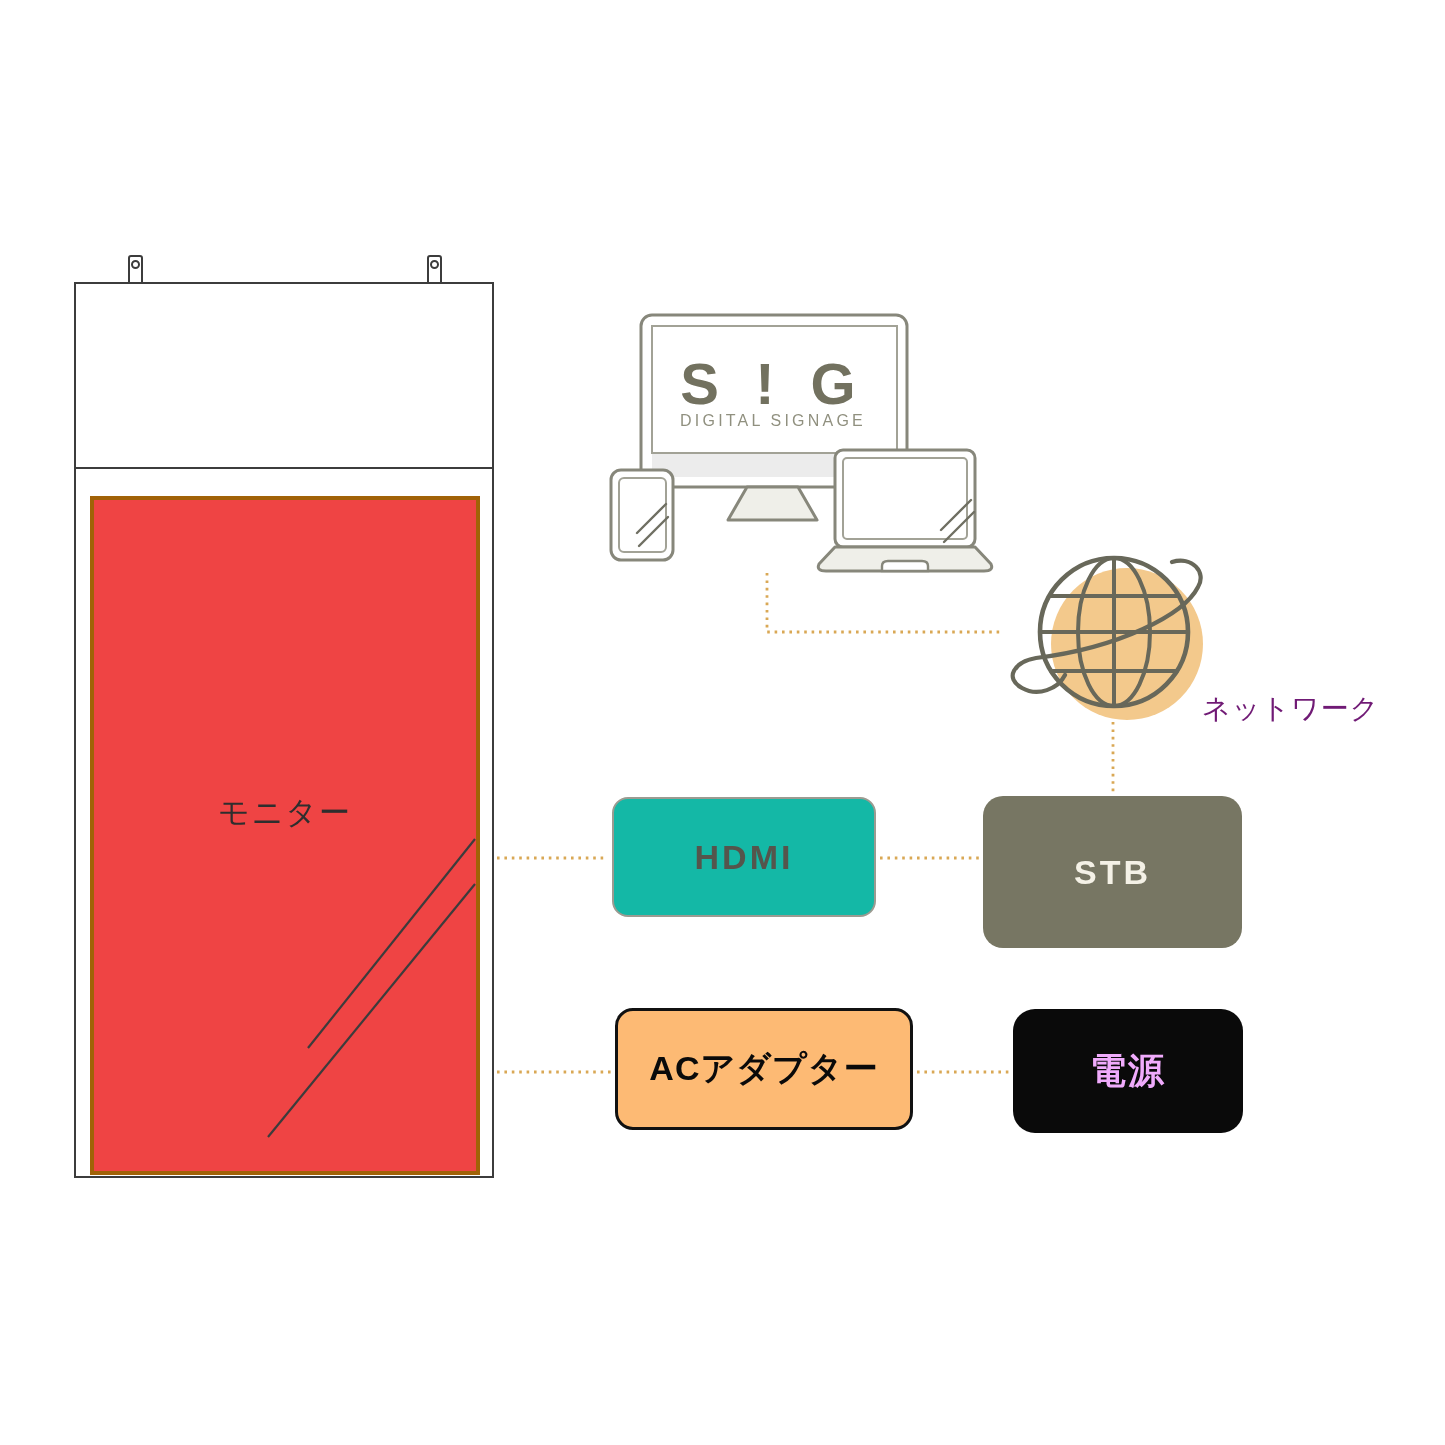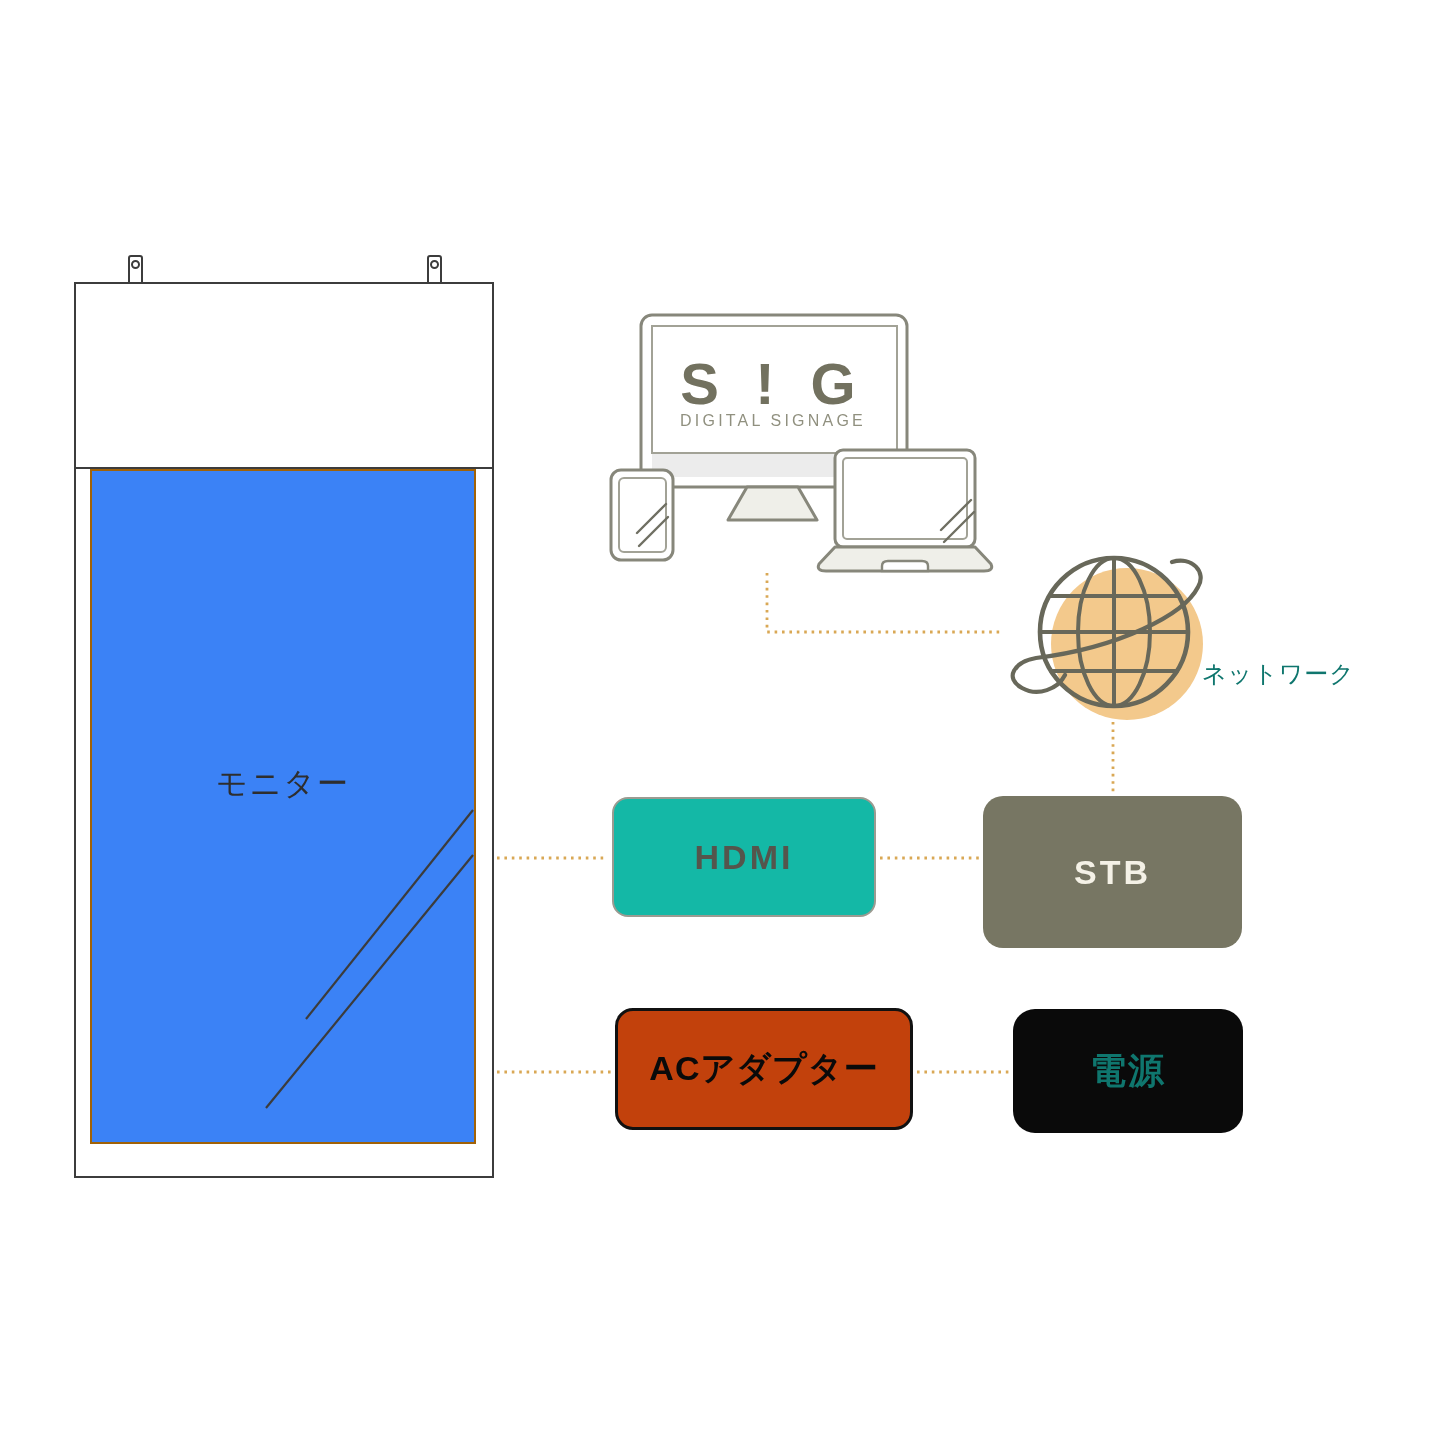--- a/index.html
+++ b/index.html
@@ -20,22 +20,22 @@
   }
   .monitor-outer{
     position:absolute;left:74px;top:282px;width:416px;height:892px;
     border:2px solid #3c3c3c;background:#fff;
   }
   .monitor-divider{
     position:absolute;left:0;top:183px;width:100%;height:0;
     border-top:2px solid #3c3c3c;
   }
   .monitor-screen{
-    position:absolute;left:14px;top:185px;width:382px;height:671px;
-    border:2px solid #a16207;background:#3b82f6;
+    position:absolute;left:14px;top:212px;width:382px;height:671px;
+    border:4px solid #a16207;background:#ef4444;
   }
   .monitor-label{
     position:absolute;left:0;top:292px;width:100%;text-align:center;
     font-size:31px;color:#2e2e2e;letter-spacing:2px;
   }
   .screen-gloss{position:absolute;left:0;top:0;width:100%;height:100%;}
   
   .node{
     position:absolute;display:flex;align-items:center;justify-content:center;
     box-sizing:border-box;
@@ -43,31 +43,31 @@
   .node-hdmi{
     left:612px;top:797px;width:264px;height:120px;background:#14b8a6;
     border:2px solid #9b9b91;border-radius:16px;
     font-size:34px;color:#55554c;letter-spacing:3px;font-weight:600;
   }
   .node-stb{
     left:983px;top:796px;width:259px;height:152px;background:#777663;
     border-radius:20px;font-size:34px;color:#f4f1e6;letter-spacing:3px;font-weight:600;
   }
   .node-ac{
-    left:615px;top:1008px;width:298px;height:122px;background:#c2410c;
+    left:615px;top:1008px;width:298px;height:122px;background:#fdba74;
     border:3px solid #111;border-radius:18px;
     font-size:34px;color:#0a0a0a;font-weight:bold;letter-spacing:1px;
   }
   .node-power{
     left:1013px;top:1009px;width:230px;height:124px;background:#0a0a0a;
-    border-radius:22px;font-size:36px;color:#0f766e;font-weight:bold;letter-spacing:2px;
+    border-radius:22px;font-size:36px;color:#f0abfc;font-weight:bold;letter-spacing:2px;
   }
   .network-label{
-    position:absolute;left:1202px;top:658px;width:230px;
-    font-size:24px;color:#0f766e;letter-spacing:1px;white-space:nowrap;
+    position:absolute;left:1202px;top:690px;width:230px;
+    font-size:28px;color:#701a75;letter-spacing:1px;white-space:nowrap;
   }
 </style>
 </head>
 <body>
 
 <div class="canvas">
 
   <svg class="abs" style="left:0;top:0;" width="1445" height="1445" viewBox="0 0 1445 1445" fill="none" stroke="#d9a855" stroke-width="2.8" stroke-dasharray="2.6 4.8">
     <polyline points="767,573 767,632 1003,632"></polyline>
     <line x1="1113" y1="722" x2="1113" y2="792"></line>

